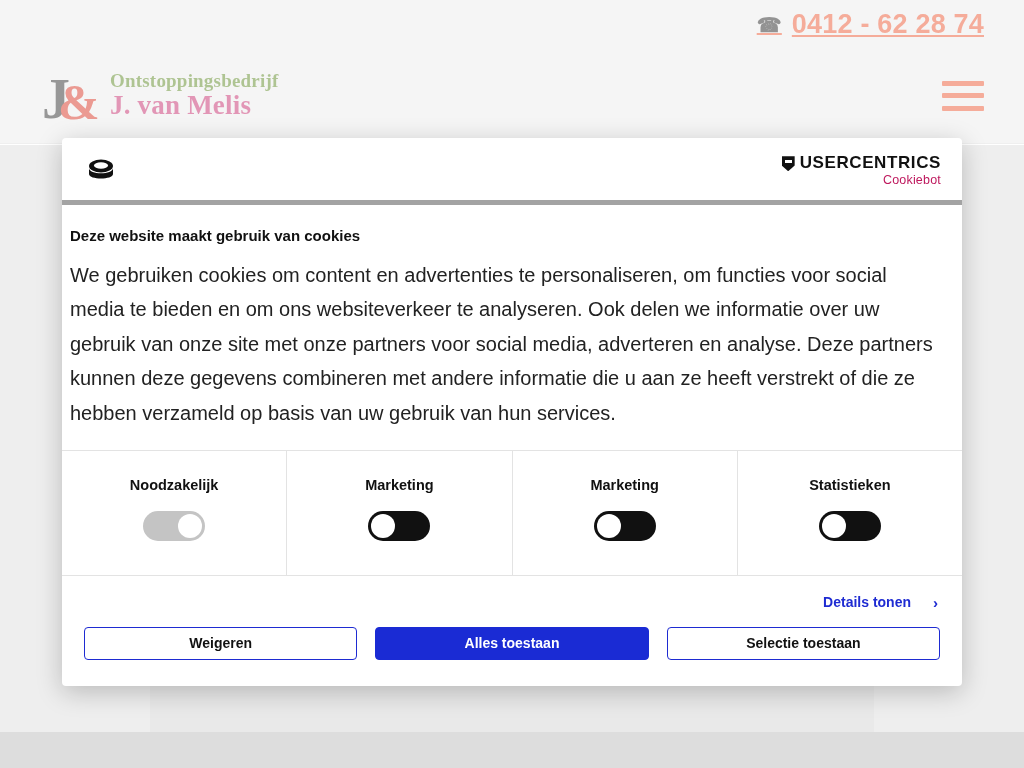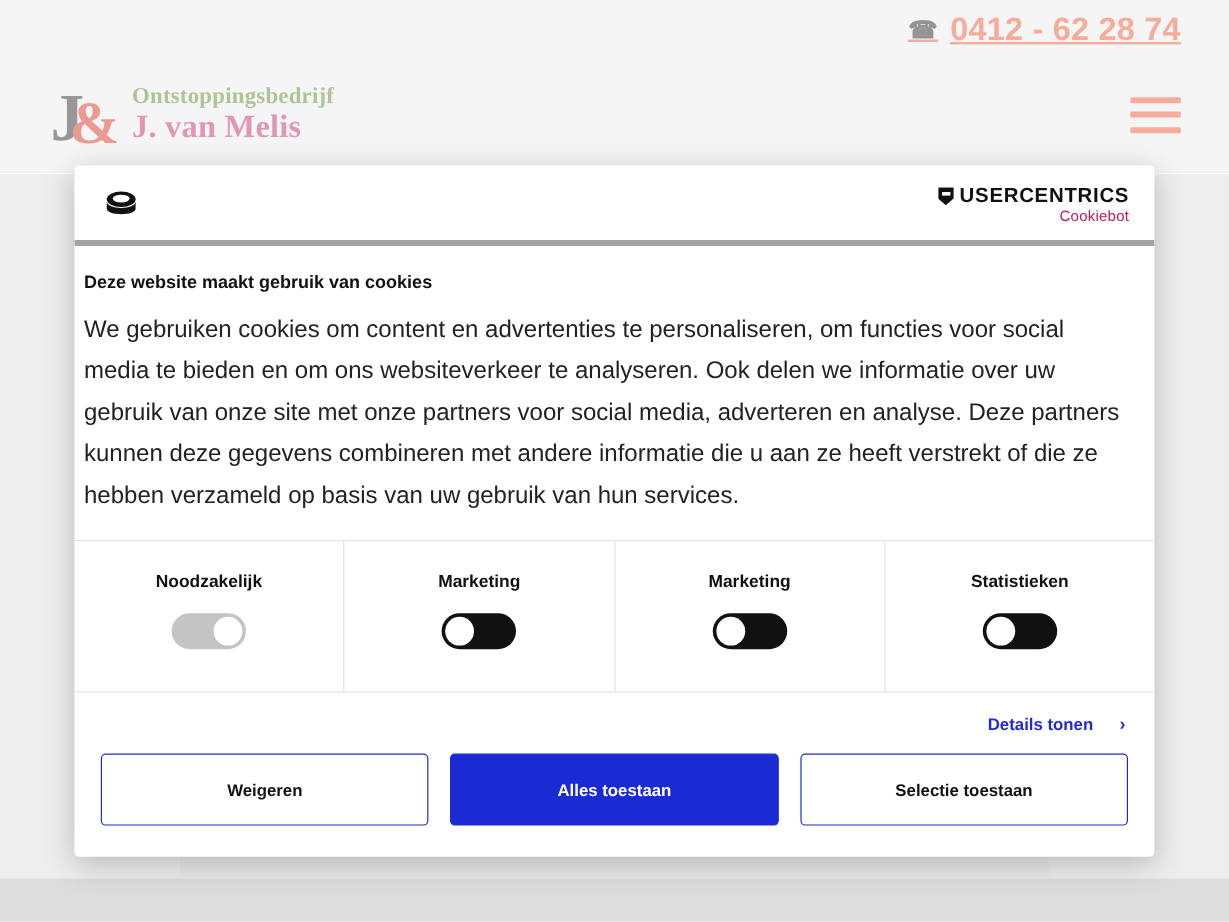--- a/index.html
+++ b/index.html
@@ -263,21 +263,21 @@
     font-weight: bold;
     color: #1e2bd2;
   }
   .cd-actions {
     display: flex;
     gap: 18px;
     padding: 6px 22px 26px 22px;
   }
   .btn {
     flex: 1 1 0;
-    height: 60px;
+    height: 33px;
     border-radius: 4px;
     font-size: 14px;
     font-weight: bold;
     display: flex;
     align-items: center;
     justify-content: center;
     cursor: pointer;
   }
   .btn-outline {
     background: #ffffff;

